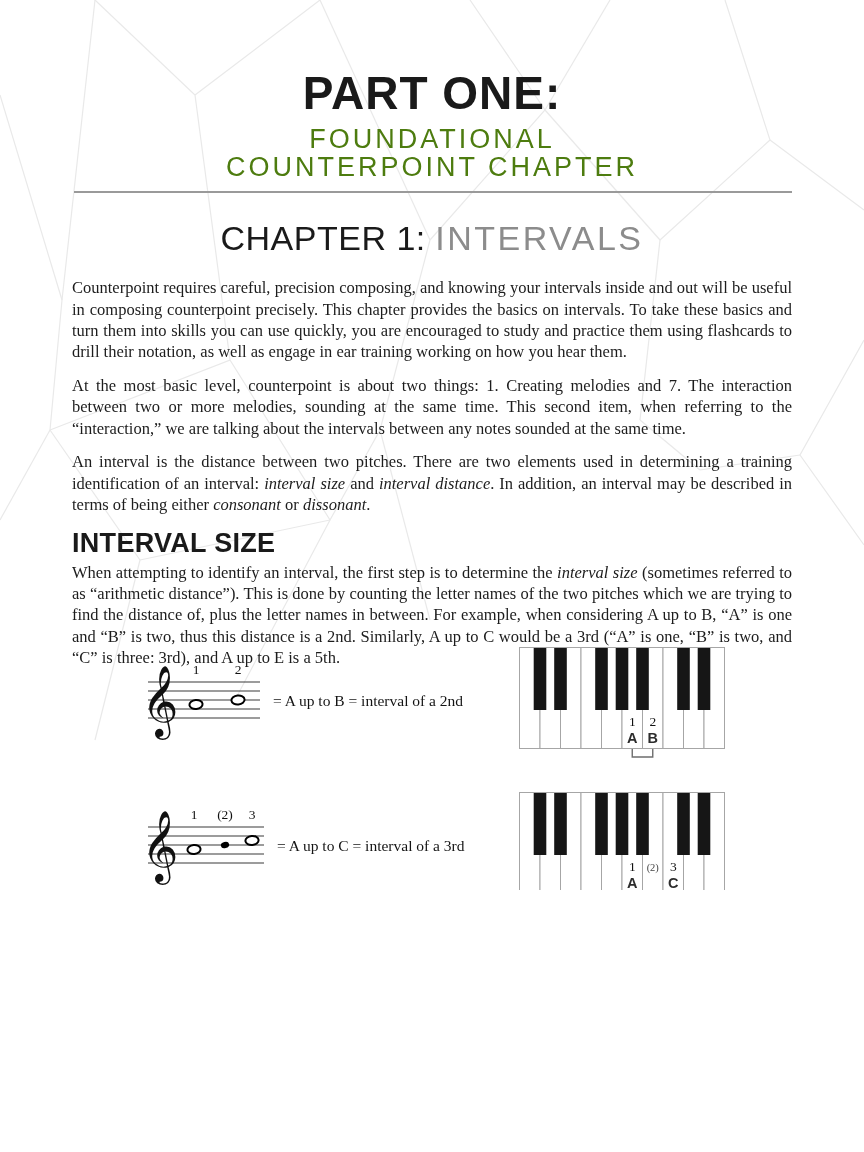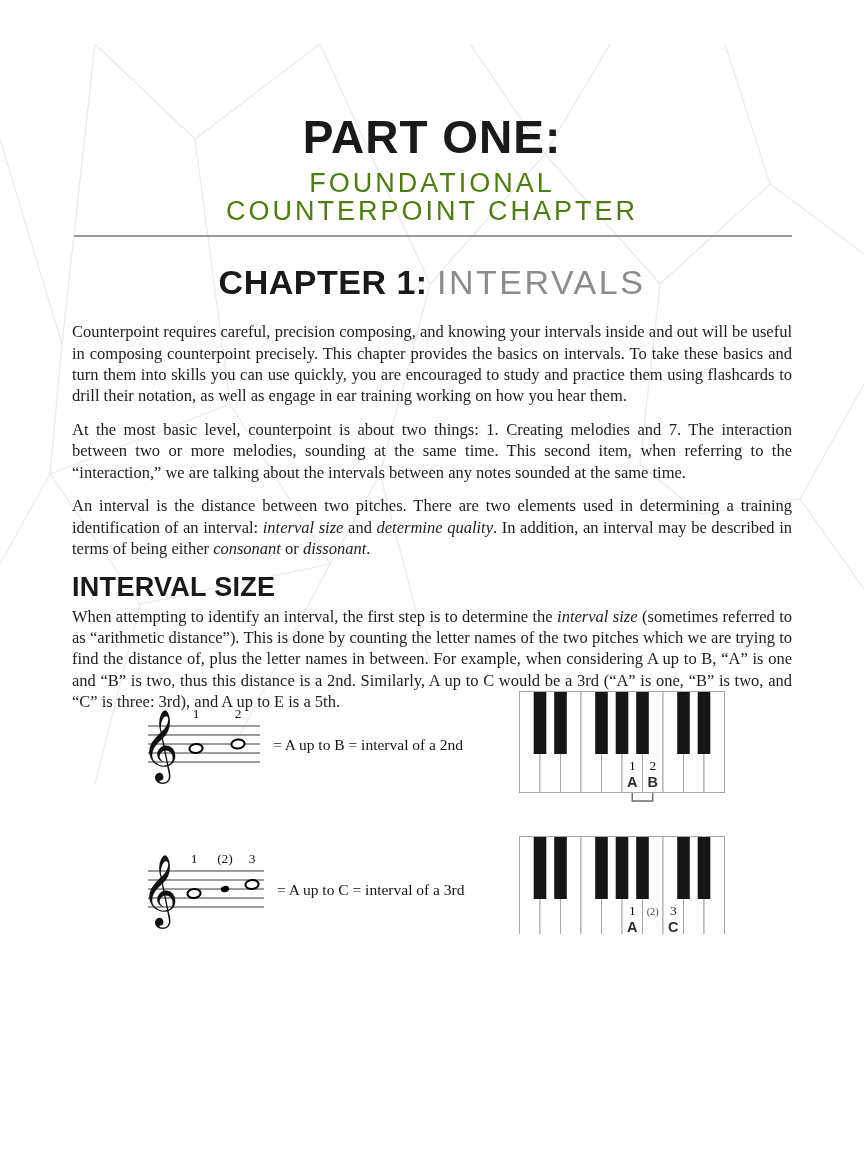--- a/index.html
+++ b/index.html
@@ -1,35 +1,35 @@
 <!DOCTYPE html>
 <html><head>
 <meta charset="utf-8">
 <style>
   html,body { margin:0; padding:0; background:#fff; }
   .page {
     position:relative; width:864px; height:890px; background:#ffffff;
-    overflow:hidden; font-family:"Liberation Serif", serif;margin-top:44px;
+    overflow:hidden; font-family:"Liberation Serif", serif;
   }
   .bg-pattern { position:absolute; left:0; top:0; z-index:0; }
   .content { position:relative; z-index:1; }
 
   header { text-align:center; padding-top:70px; }
   .part-title {
     margin:0; font-family:"Liberation Sans", sans-serif; font-weight:bold;
     font-size:46px; line-height:1; letter-spacing:1px; color:#1a1a1a;
   }
   .part-sub {
     font-family:"Liberation Sans", sans-serif; font-weight:400;
     font-size:27px; line-height:1.04; letter-spacing:3px; color:#4d7c0f;
   }
   .part-sub.first { margin-top:9px; }
   .header-rule { border:none; border-top:2px solid #9a9a9a; margin:10px 72px 0 74px; }
   .chapter-line { margin:28px 0 0; font-family:"Liberation Sans", sans-serif; font-size:34px; line-height:1; }
-  .chapter-label { font-weight:bold; color:#1a1a1a; letter-spacing:0.5px; }
+  .chapter-label { font-weight:normal; color:#1a1a1a; letter-spacing:0.5px; }
   .chapter-title { font-weight:400; color:#8c8c8c; letter-spacing:2.5px; }
 
   main {
     margin:22px 72px 0 72px; text-align:justify; color:#1c1c1c;
     font-size:16.5px; line-height:1.3;
   }
   main p { margin:0 0 12px 0; }
   main em { font-style:italic; }
   .section-heading {
     font-family:"Liberation Sans", sans-serif; font-weight:bold; font-size:27px;
@@ -79,21 +79,21 @@
       <h1 class="part-title">PART ONE:</h1>
       <div class="part-sub first">FOUNDATIONAL</div>
       <div class="part-sub">COUNTERPOINT CHAPTER</div>
       <hr class="header-rule">
       <h2 class="chapter-line"><span class="chapter-label">CHAPTER 1:</span> <span class="chapter-title">INTERVALS</span></h2>
     </header>
 
     <main>
       <p><span>Counterpoint requires careful, precision composing, and knowing your intervals inside and out will be useful in composing counterpoint precisely. This chapter provides the basics on intervals. To take these basics and turn them into skills you can use quickly, you are encouraged to study and practice them using flashcards to drill their notation, as well as engage in ear training working on how you hear them.</span></p>
       <p><span>At the most basic level, counterpoint is about two things: 1. Creating melodies and 7. The interaction between two or more melodies, sounding at the same time. This second item, when referring to the “interaction,” we are talking about the intervals between any notes sounded at the same time.</span></p>
-      <p><span>An interval is the distance between two pitches. There are two elements used in determining a training identification of an interval: </span><em>interval size</em><span> and </span><em>determine quality</em><span>. In addition, an interval may be described in terms of being either </span><em>consonant</em><span> or </span><em>dissonant</em><span>.</span></p>
+      <p><span>An interval is the distance between two pitches. There are two elements used in determining a training identification of an interval: </span><em>interval size</em><span> and </span><em>interval distance</em><span>. In addition, an interval may be described in terms of being either </span><em>consonant</em><span> or </span><em>dissonant</em><span>.</span></p>
       <h3 class="section-heading">INTERVAL SIZE</h3>
       <p><span>When attempting to identify an interval, the first step is to determine the </span><em>interval size</em><span> (sometimes referred to as “arithmetic distance”). This is done by counting the letter names of the two pitches which we are trying to find the distance of, plus the letter names in between. For example, when considering A up to B, “A” is one and “B” is two, thus this distance is a 2nd. Similarly, A up to C would be a 3rd (“A” is one, “B” is two, and “C” is three: 3rd), and A up to E is a 5th.</span></p>
     </main>
 
     <div class="staff-group" style="left:146px; top:664px;">
       <svg class="staff-svg" width="118" height="80">
           <line x1="2" y1="18" x2="114" y2="18" stroke="#3a3a3a" stroke-width="1.1"></line>
           <line x1="2" y1="27" x2="114" y2="27" stroke="#3a3a3a" stroke-width="1.1"></line>
           <line x1="2" y1="36" x2="114" y2="36" stroke="#3a3a3a" stroke-width="1.1"></line>
           <line x1="2" y1="45" x2="114" y2="45" stroke="#3a3a3a" stroke-width="1.1"></line>

